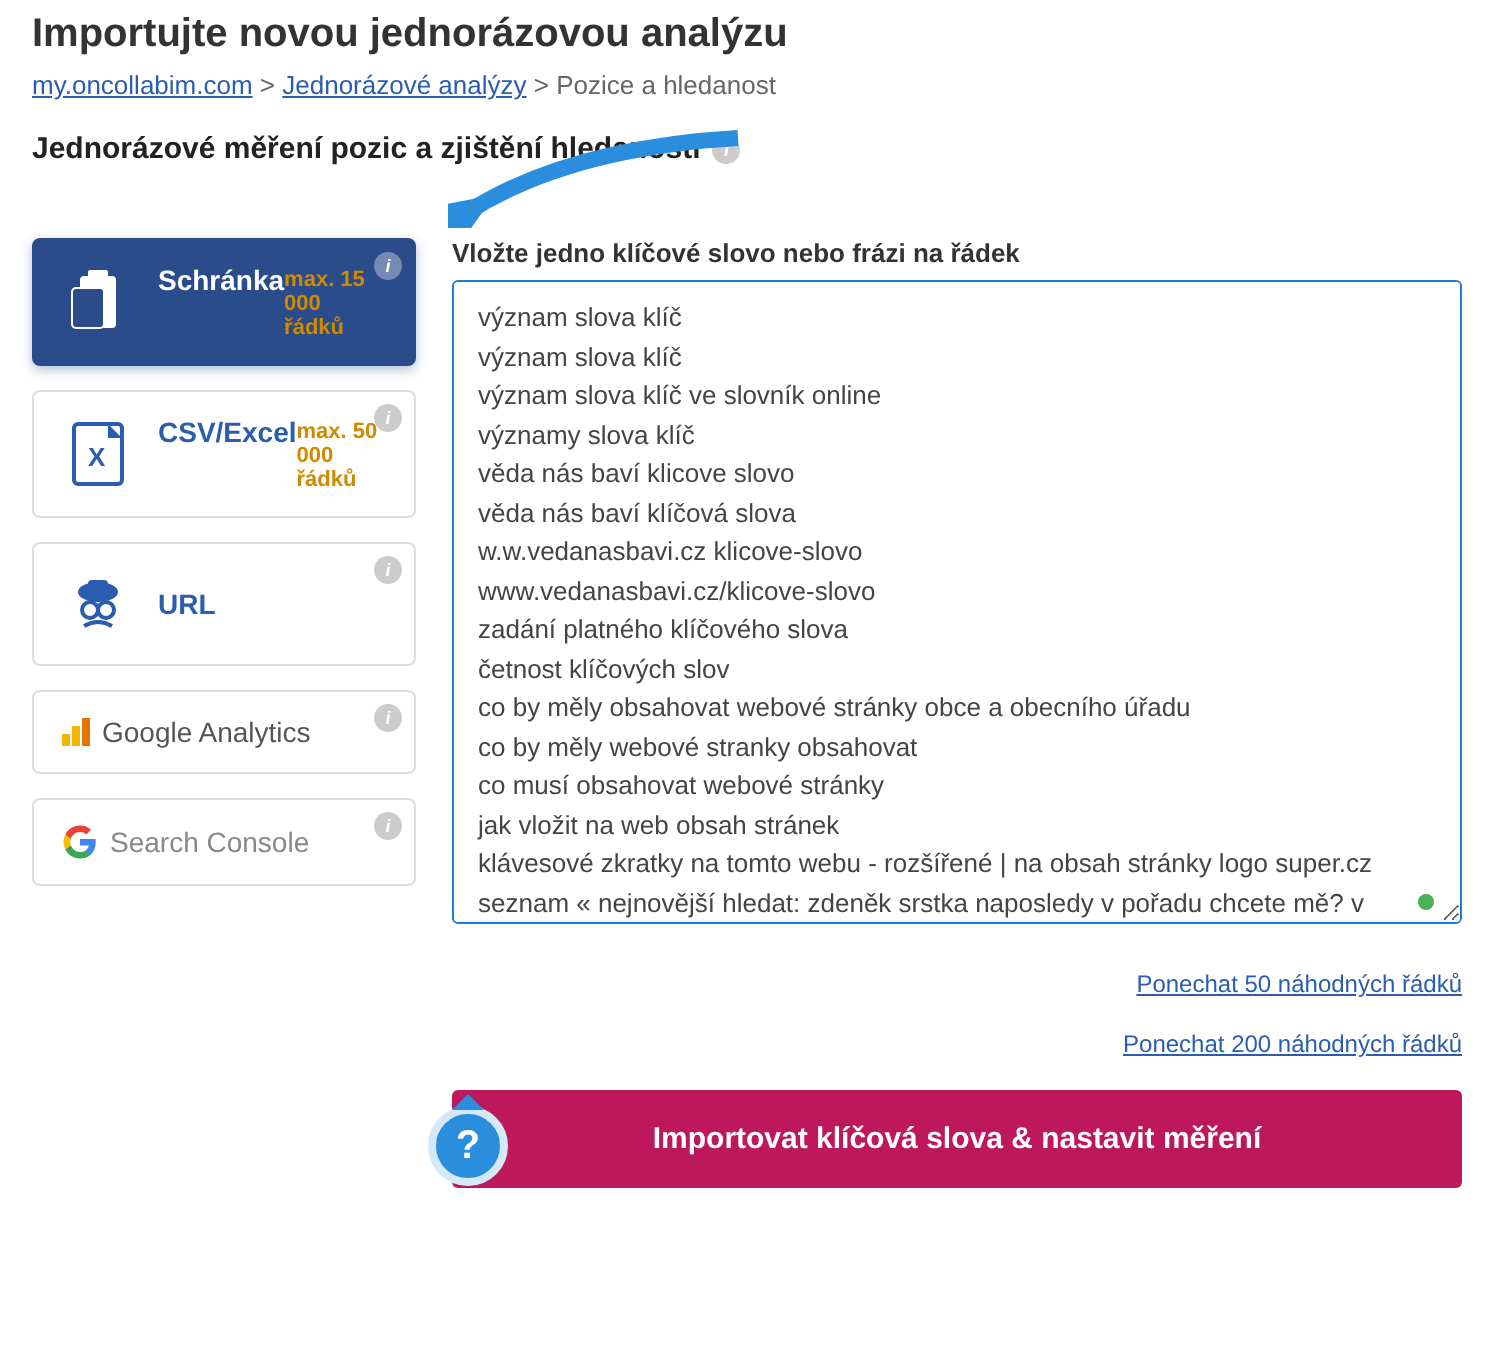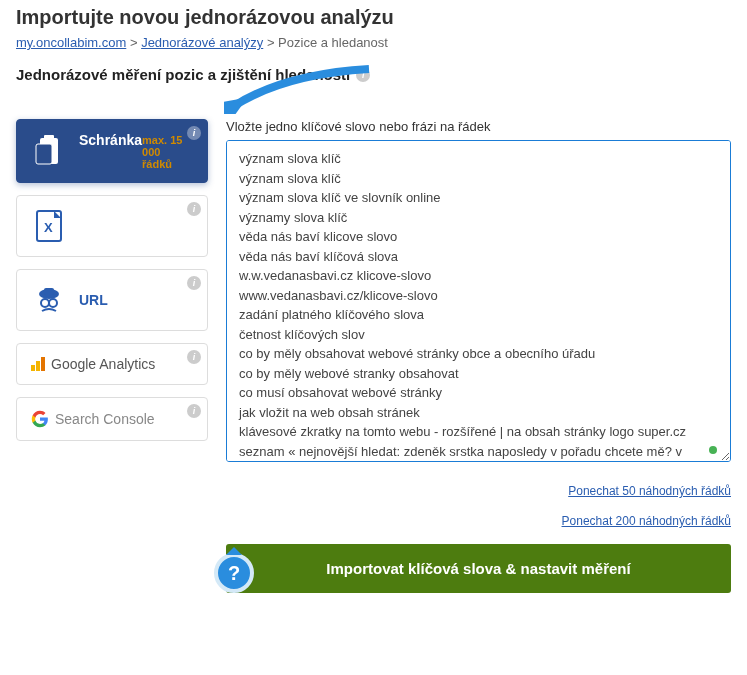--- a/index.html
+++ b/index.html
@@ -20,29 +20,29 @@
     .source-card .icon { width: 36px; height: 36px; margin-right: 12px; display: flex; align-items: center; justify-content: center; flex-shrink: 0; }
     .source-card .labels { display: flex; flex-direction: row; }
     .source-card .lbl { font-size: 14px; font-weight: 600; color: #2a5db0; }
     .source-card.active .lbl { color: #fff; }
     .source-card .sub { font-size: 11px; color: #d08a00; font-weight: 600; margin-top: 2px; }
     .source-card.active .sub { color: #d08a00; }
     .source-card .info-badge { position: absolute; top: 6px; right: 6px; width: 14px; height: 14px; background: #ccc; color: #fff; border-radius: 50%; font-size: 9px; display: flex; align-items: center; justify-content: center; font-style: italic; font-weight: bold; }
     .source-card.active .info-badge { background: rgba(255,255,255,0.35); }
     .source-card.ga .labels, .source-card.sc .labels { flex-direction: row; align-items: center; }
     .main { flex: 1; min-width: 0; }
-    .field-label { font-size: 13px; font-weight: 400; color: #333; margin-bottom: 6px; }
+    .field-label { font-size: 13px; font-weight: 700; color: #333; margin-bottom: 6px; }
     .textarea-wrap { position: relative; }
     textarea { width: 100%; height: 322px; border: 1px solid #1a7cd6; border-radius: 3px; padding: 8px 12px; font-size: 13px; color: #444; font-family: inherit; resize: both; line-height: 1.5; outline: none; }
     .help-bubble { position: absolute; left: 198px; top: 434px; width: 40px; height: 40px; border-radius: 50%; background: #2a8dde; border: 4px solid #d4e9f7; display: flex; align-items: center; justify-content: center; color: #fff; font-size: 20px; font-weight: bold; z-index: 10; cursor: pointer; }
     .help-bubble::before { content: ""; position: absolute; top: -18px; left: 50%; transform: translateX(-50%); border: 8px solid transparent; border-bottom-color: #2a8dde; }
     .green-dot { position: absolute; right: 14px; bottom: 12px; width: 8px; height: 8px; border-radius: 50%; background: #48b255; }
     .links { text-align: right; margin-top: 18px; display: flex; flex-direction: column; gap: 16px; align-items: flex-end; }
     .links a { font-size: 12px; color: #2a5db0; text-decoration: underline; cursor: pointer; }
-    .import-btn { margin-top: 16px; width: 100%; background: #4d7c0f; color: #fff; border: none; border-radius: 3px; padding: 16px; font-size: 15px; font-weight: 600; cursor: pointer; }
+    .import-btn { margin-top: 16px; width: 100%; background: #be185d; color: #fff; border: none; border-radius: 3px; padding: 16px; font-size: 15px; font-weight: 600; cursor: pointer; }
     .ga-bars { display: inline-flex; align-items: flex-end; gap: 1px; margin-right: 6px; }
     .ga-bars span { width: 4px; display: inline-block; }
     .sc-g { width: 18px; height: 18px; margin-right: 6px; }
   </style>
 </head>
 <body>
 
 <div class="container">
   <h1 class="page-title">Importujte novou jednorázovou analýzu</h1>
 
@@ -89,20 +89,24 @@
       </div>
 
       <div class="source-card">
         <span class="info-badge">i</span>
         <div class="icon">
           <svg width="28" height="34" viewBox="0 0 28 34">
               <rect x="2" y="2" width="24" height="30" rx="2" fill="none" stroke="#2a5db0" stroke-width="2"></rect>
               <path d="M19 2 L26 9 L19 9 Z" fill="#2a5db0"></path>
               <text x="9" y="23" font-size="13" font-weight="bold" fill="#2a5db0">X</text>
             </svg>
+        </div>
+        <div class="labels">
+          <span class="lbl">CSV/Excel</span>
+          <span class="sub">max. 50 000 řádků</span>
         </div>
       </div>
 
       <div class="source-card">
         <span class="info-badge">i</span>
         <div class="icon">
           <svg width="30" height="30" viewBox="0 0 30 30">
               <ellipse cx="15" cy="9" rx="10" ry="5" fill="#2a5db0"></ellipse>
               <rect x="10" y="3" width="10" height="7" rx="2" fill="#2a5db0"></rect>
               <circle cx="11" cy="18" r="4" fill="none" stroke="#2a5db0" stroke-width="2"></circle>

